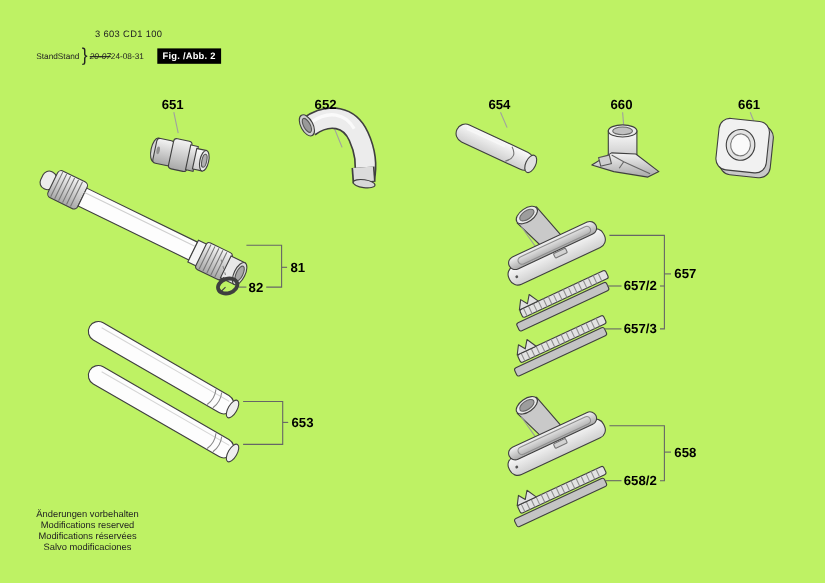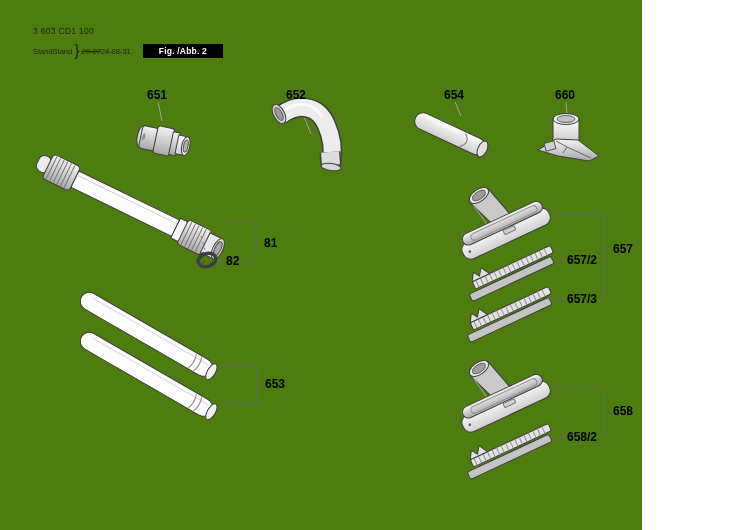--- a/index.html
+++ b/index.html
@@ -1,27 +1,27 @@
 <!DOCTYPE html>
 <html><head>
 <meta charset="utf-8">
 <style>
   html,body{margin:0;padding:0;background:#fff;}
-  .stage{position:relative;width:642px;height:530px;background:#4d7c0f;overflow:hidden;
-         font-family:"Liberation Sans",sans-serif;color:#111;}
+  .stage{position:relative;width:750px;height:530px;background:#bef264;overflow:hidden;
+         font-family:"Liberation Sans",sans-serif;color:#111;text-align:center;}
   svg{position:absolute;left:0;top:0;}
   .plabel{font-family:"Liberation Sans",sans-serif;font-size:12px;font-weight:bold;fill:#000;}
   .header{position:absolute;left:33px;top:26px;}
   .part-number{font-size:8.5px;letter-spacing:.3px;color:#222;}
   .rev-row{display:flex;align-items:center;margin-top:6px;}
   .rev-col{display:flex;flex-direction:row;font-size:7.5px;line-height:9px;color:#222;}
   .brace{font-size:16px;font-weight:300;color:#222;margin:0 2px 0 2px;transform:scaleY(1.05);}
   .strike{text-decoration:line-through;font-style:italic;}
   .fig-box{margin-left:12px;background:#000;color:#fff;font-size:8.5px;font-weight:bold;
-           padding:2px 16px;letter-spacing:.2px;}
+           padding:2px 5px;letter-spacing:.2px;}
   .footer{position:absolute;left:33px;top:462px;font-size:8.5px;line-height:10px;color:#222;}
 </style>
 </head>
 <body>
 
 <div class="stage">
 
   <div class="header">
     <div class="part-number">3 603 CD1 100</div>
     <div class="rev-row">
@@ -193,14 +193,20 @@
       <text class="plabel" x="226" y="265">82</text>
       <text class="plabel" x="265" y="388">653</text>
       <text class="plabel" x="613" y="253">657</text>
       <text class="plabel" x="567" y="264">657/2</text>
       <text class="plabel" x="567" y="303">657/3</text>
       <text class="plabel" x="613" y="415">658</text>
       <text class="plabel" x="567" y="441">658/2</text>
     </g>
   </svg>
 
+  <div class="footer">
+    <div>Änderungen vorbehalten</div>
+    <div>Modifications reserved</div>
+    <div>Modifications réservées</div>
+    <div>Salvo modificaciones</div>
+  </div>
 
 </div>
 
 </body></html>

